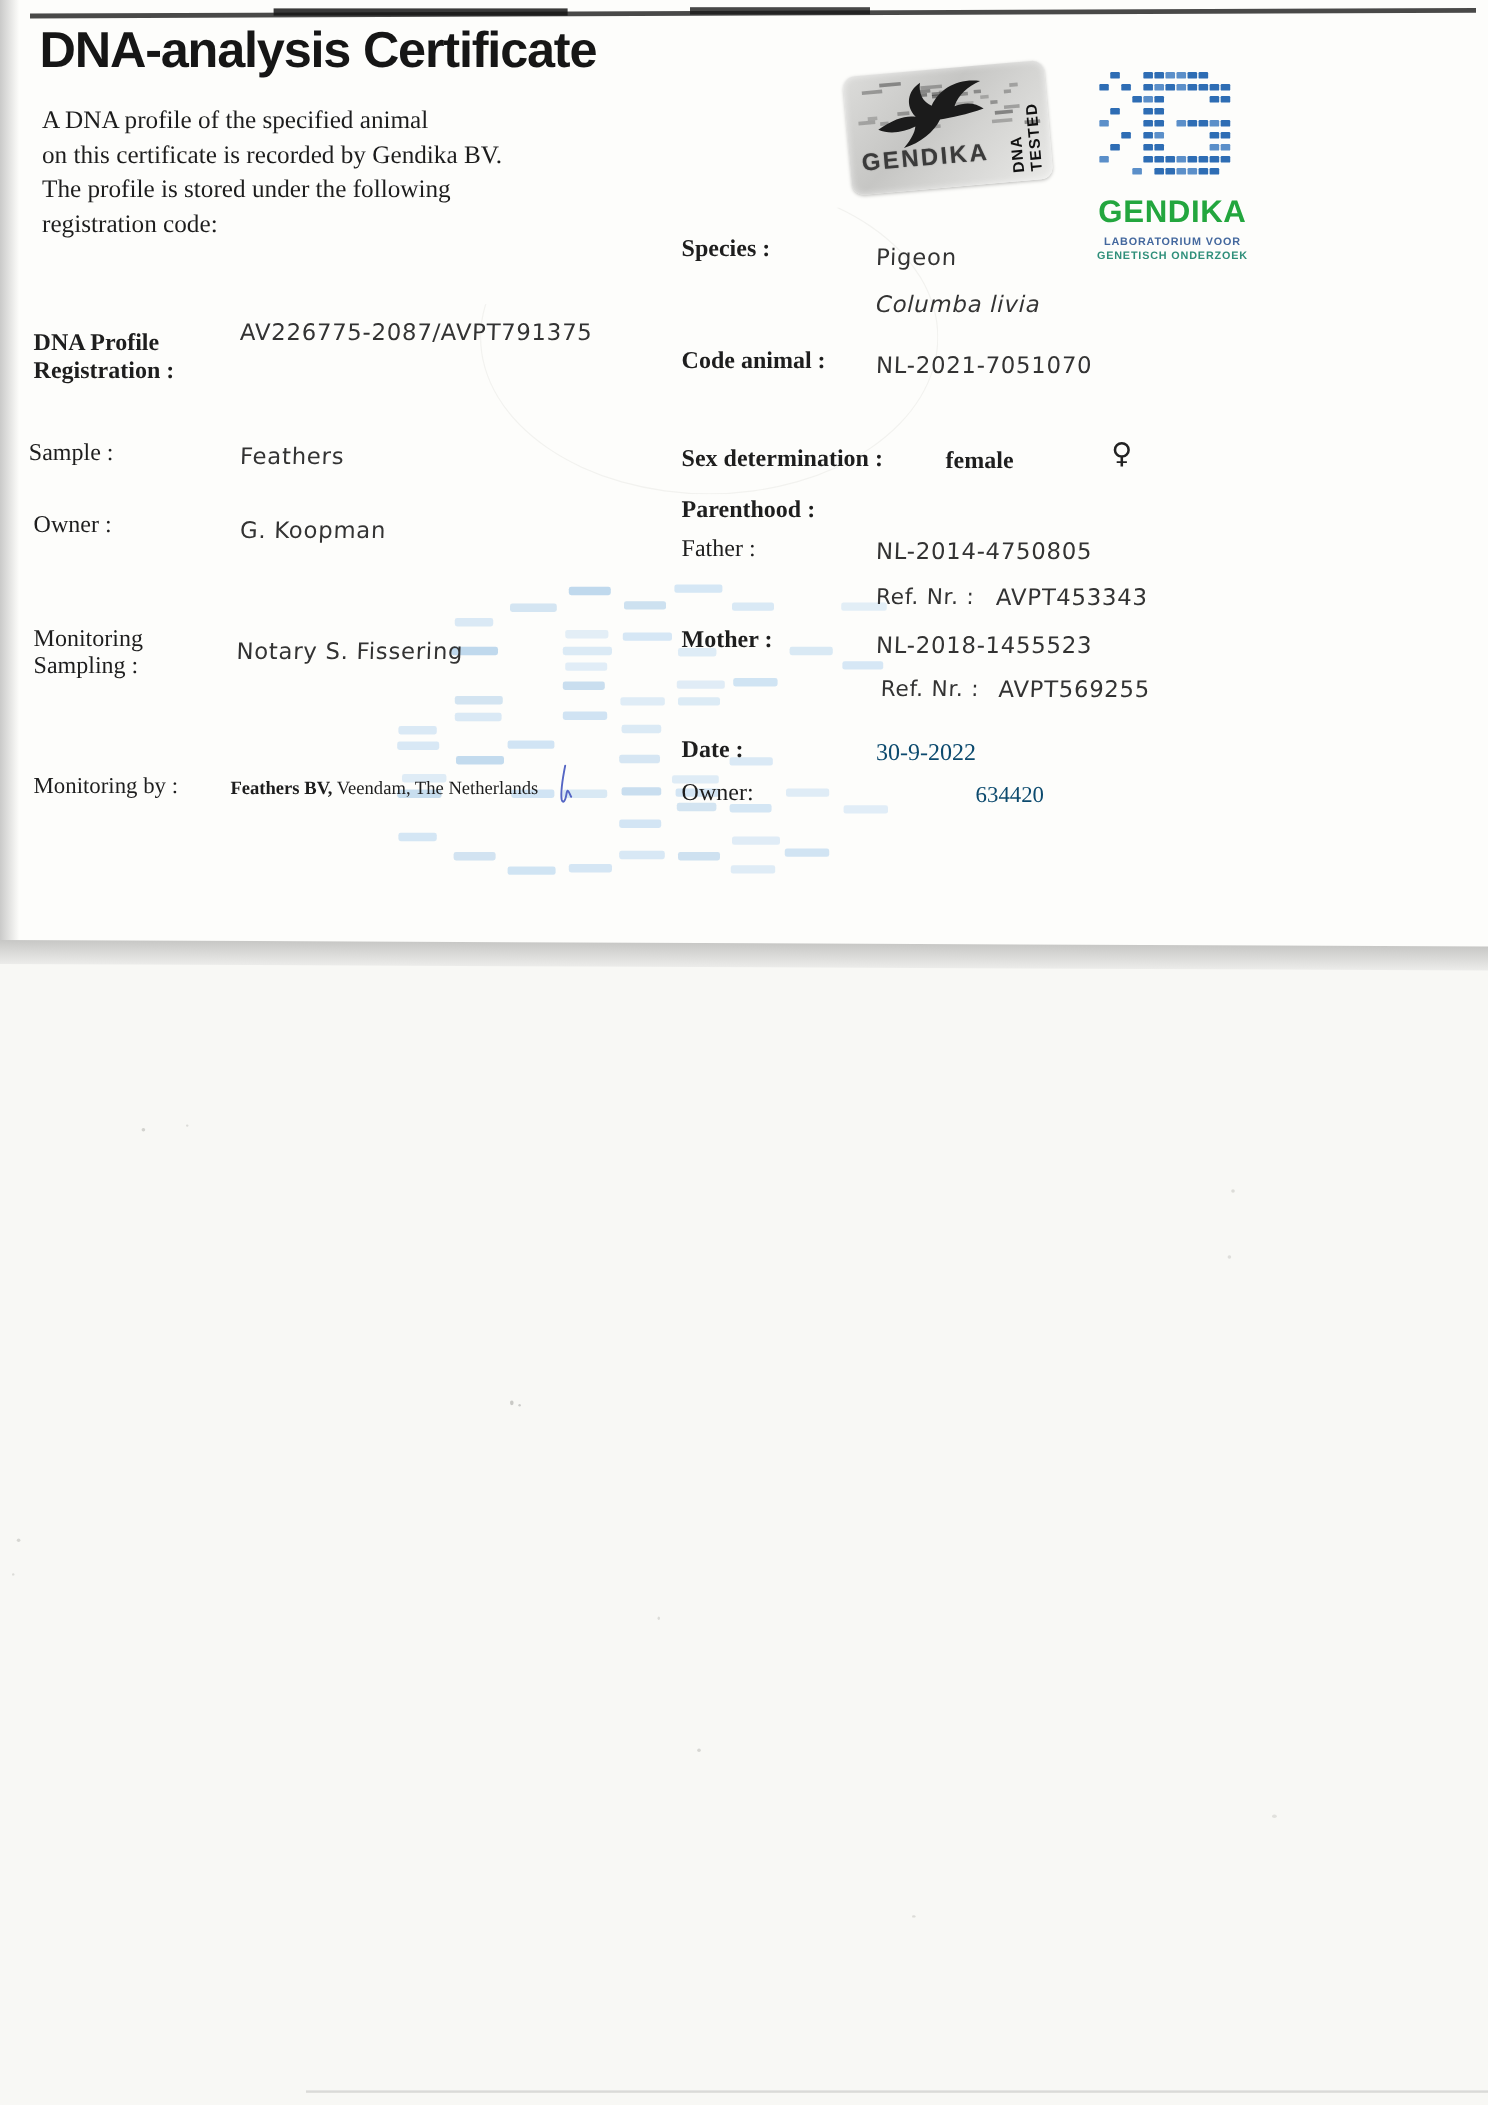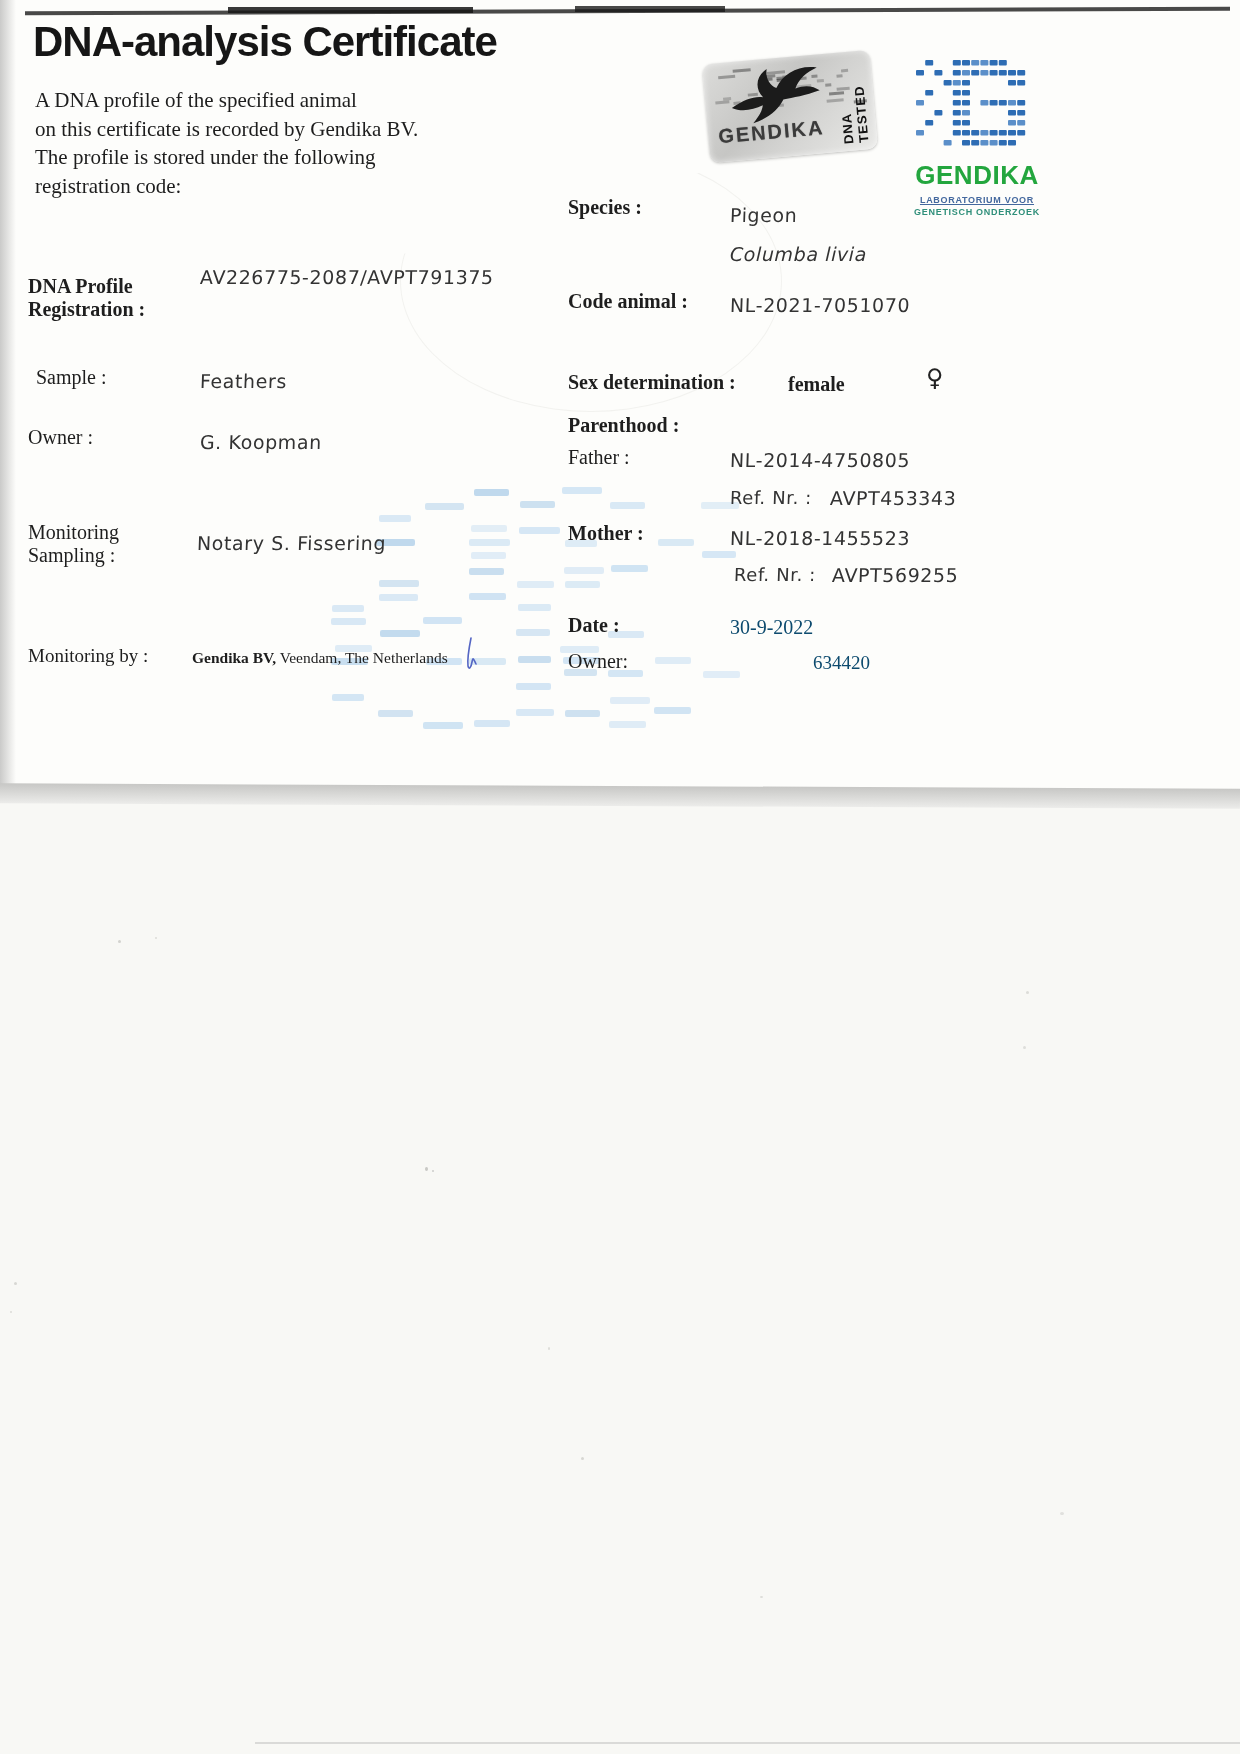--- a/index.html
+++ b/index.html
@@ -68,21 +68,21 @@
   
   .logoblock{left:910px;top:60px;width:134px;text-align:center;}
   .logoblock .gname{
     font-family:"Liberation Sans", sans-serif;font-weight:800;font-size:26px;
     letter-spacing:.5px;color:#23a63e;margin-top:4px;
   }
   .logoblock .sub1,.logoblock .sub2{
     font-family:"Liberation Sans", sans-serif;font-weight:700;font-size:9px;
     letter-spacing:.7px;line-height:12px;
   }
-  .logoblock .sub1{color:#44689e;margin-top:3px;text-decoration:underline;}
+  .logoblock .sub1{color:#44689e;margin-top:3px;}
   .logoblock .sub2{color:#2f8f7a;}
 
   .sig-squiggle{left:461px;top:636px;}
   .female{left:926px;top:364px;font-family:"DejaVu Sans",sans-serif;font-size:24px;color:#222;}
   #watermark{position:absolute;left:0;top:0;width:1240px;height:800px;z-index:1;}
 </style>
 </head>
 <body>
 
 <div class="paper"></div>
@@ -153,32 +153,32 @@
 <div class="abs title z5">DNA-analysis Certificate</div>
 <div class="abs intro z5">A DNA profile of the specified animal
 on this certificate is recorded by Gendika BV.
 The profile is stored under the following
 registration code:</div>
 
 <div class="abs lab b z5" style="left:28px;top:236px;margin-top:39px;">DNA Profile
 Registration :</div>
 <div class="abs hand z5" style="left:200px;top:266px;">AV226775-2087/AVPT791375</div>
 
-<div class="abs lab z5" style="left:36px;top:366px;text-align:right;">Sample :</div>
+<div class="abs lab z5" style="left:24px;top:366px;text-align:right;">Sample :</div>
 <div class="abs hand z5" style="left:200px;top:370px;">Feathers</div>
 
 <div class="abs lab z5" style="left:28px;top:426px;">Owner :</div>
 <div class="abs hand z5" style="left:200px;top:431px;">G. Koopman</div>
 
 <div class="abs lab z5" style="left:28px;top:521px;">Monitoring
 Sampling :</div>
 <div class="abs hand z5" style="left:197px;top:532px;">Notary S. Fissering</div>
 
 <div class="abs lab z5" style="left:28px;top:645px;font-size:19px;">Monitoring by :</div>
-<div class="abs z5" style="left:192px;top:649px;font-size:15.5px;color:#1d1d1d;"><span style="font-weight:bold;">Gendika BV,</span><span> Veendam, The Netherlands</span></div>
+<div class="abs z5" style="left:192px;top:649px;font-size:15.5px;color:#1d1d1d;"><span style="font-weight:bold;">Feathers BV,</span><span> Veendam, The Netherlands</span></div>
 
 <svg class="abs sig-squiggle z5" width="22" height="36" viewBox="0 0 22 36">
   <path d="M10,2 C8,12 6,22 7,30 C8,34 10,32 11,26 C12,20 13,24 15,28" fill="none" stroke="#5566c4" stroke-width="1.6" stroke-linecap="round"></path>
 </svg>
 
 <div class="abs lab b z5" style="left:568px;top:196px;">Species :</div>
 <div class="abs hand z5" style="left:730px;top:204px;">Pigeon</div>
 <div class="abs hand it z5" style="left:730px;top:243px;">Columba livia</div>
 
 <div class="abs lab b z5" style="left:568px;top:290px;">Code animal :</div>

